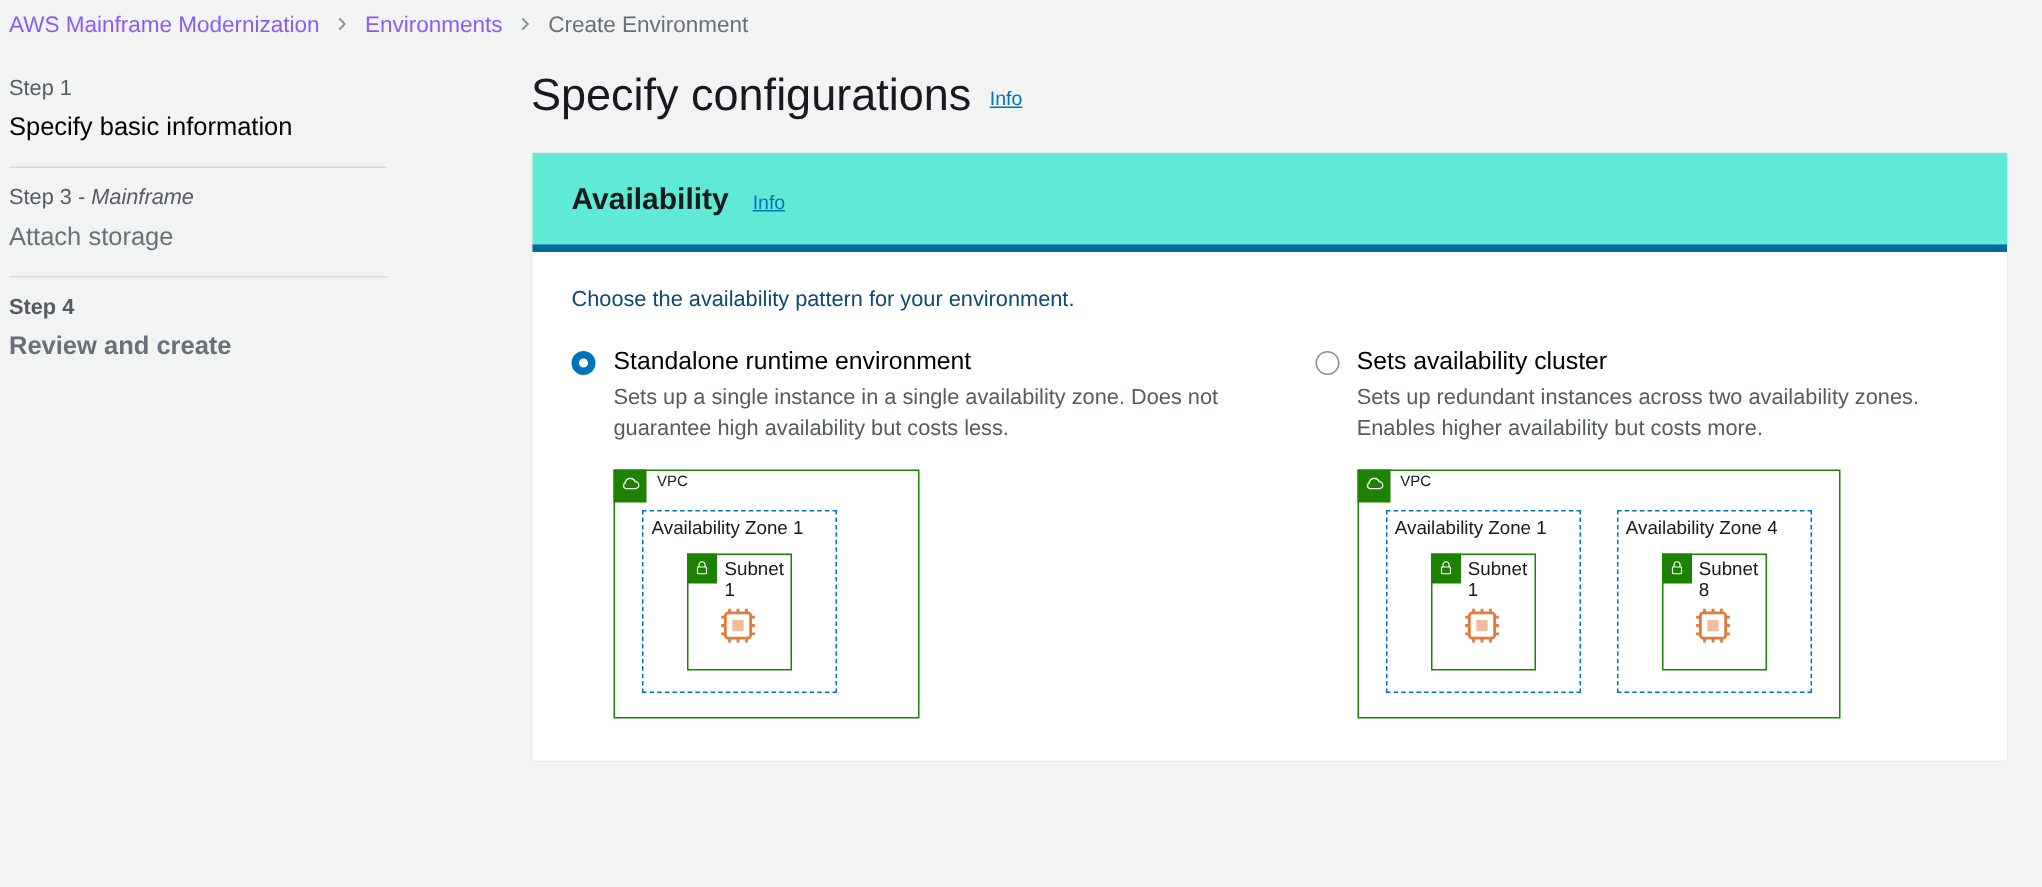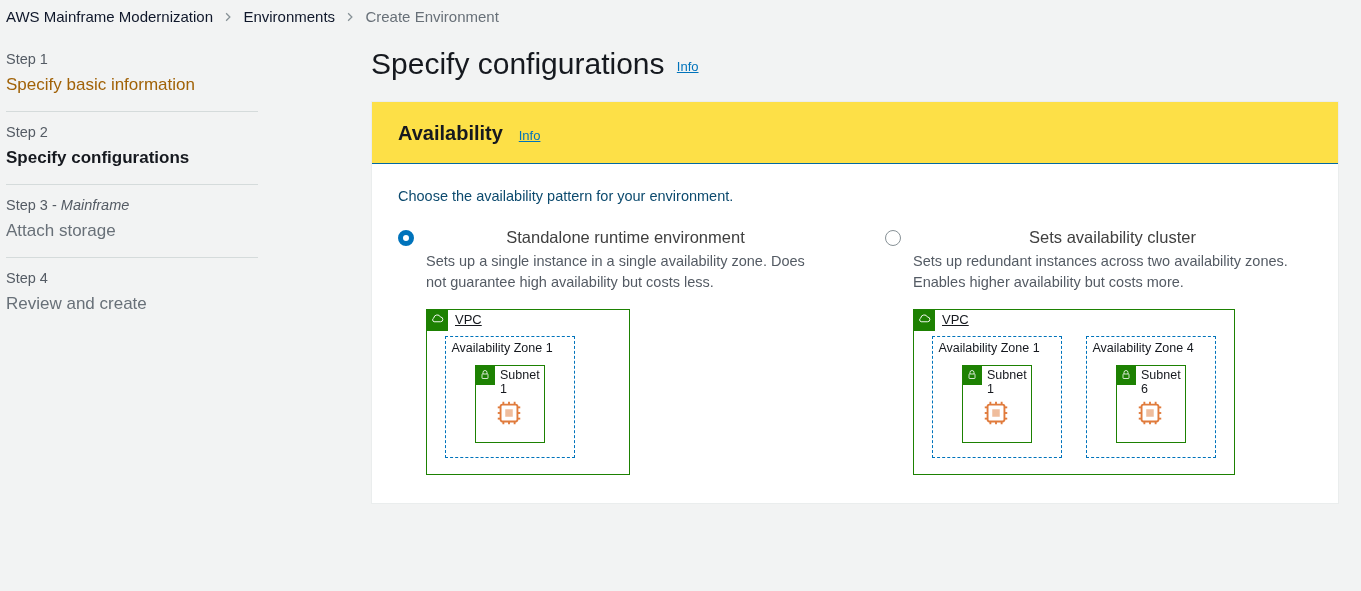--- a/index.html
+++ b/index.html
@@ -9,61 +9,61 @@
     color: #16191f;
     font-size: 14px;
     width: 1361px;
     height: 591px;
     overflow: hidden;
   }
   .breadcrumb {
     padding: 8px 6px 14px 6px;
     font-size: 15px;
   }
-  .breadcrumb a { color: #0f172a; text-decoration: none; }
+  .breadcrumb a { color: #8b5cf6; text-decoration: none; }
   .breadcrumb .sep { color: #687078; margin: 0 6px; display:inline-block; }
   .breadcrumb .current { color: #687078; }
-  .layout { display: flex; gap: 17px; }
+  .layout { display: flex; }
   .sidebar { width: 300px; padding: 0 0 0 6px; }
   .step { padding: 12px 0 16px 0; border-bottom: 1px solid #d5dbdb; width: 252px; }
-  .step:last-of-type { border-bottom: none; }
+  .step:last-of-type { border-bottom: none; font-weight: bold; }
   .step-label { color: #545b64; font-size: 14.5px; }
   .step-label .optional { font-style: italic; }
   .step-title { font-size: 17px; color: #687078; padding-top: 8px; }
-  .step-title.link { color: #a16207; }
+  .step-title.link { color: #000000; }
   .step-title.active { color: #16191f; font-weight: 700; }
   .main { flex: 1; padding: 0 22px 0 54px; }
   h1.page-title { font-size: 30px; font-weight: 400; color: #16191f; padding: 8px 0 20px; }
   h1.page-title .info { font-size: 13px; color: #0073bb; font-weight: 400; vertical-align: middle; margin-left: 4px; }
   .panel { background: #fff; border: 1px solid #eaeded; }
-  .panel-header { background: #fde047; border-bottom: 1px solid #0369a1; padding: 20px 26px 18px; }
+  .panel-header { background: #5eead4; border-bottom: 5px solid #0369a1; padding: 20px 26px 18px; }
   .panel-header h2 { font-size: 20px; font-weight: 700; display: inline-block; }
   .panel-header .info { font-size: 13px; color: #0073bb; font-weight: 400; margin-left: 12px; }
   .panel-body { padding: 24px 26px 28px; }
   .helper { color: #0c4a6e; font-size: 14.5px; margin-bottom: 24px; }
   .options { display: flex; gap: 60px; }
   .option { flex: 1; }
   .radio-row { display: flex; align-items: flex-start; gap: 12px; }
   .radio {
     width: 16px; height: 16px; border-radius: 50%;
     border: 1px solid #879196; margin-top: 2px; flex: 0 0 auto;
     position: relative;
   }
   .radio.selected { border: 5px solid #0073bb; }
-  .opt-title { font-size: 16.5px; color: #404040; text-align: center; }
+  .opt-title { font-size: 16.5px; color: #000000; }
   .opt-desc { font-size: 14.5px; color: #545b64; margin-top: 4px; line-height: 1.45; }
 
   .diagram { margin-top: 16px; margin-left: 28px; }
   .vpc-box { border: 1px solid #1d8102; position: relative; padding: 26px 18px 16px 18px; display: inline-block; min-width: 204px; }
   .vpc-badge {
     position: absolute; top: -1px; left: -1px; width: 22px; height: 22px;
     background: #1d8102; display:flex; align-items:center; justify-content:center;
   }
   .vpc-badge svg { width: 14px; height: 14px; }
-  .vpc-label { position: absolute; top: 2px; left: 28px; font-size: 13px; color: #16191f; text-decoration: underline; }
+  .vpc-label { position: absolute; top: 2px; left: 28px; font-size: 10px; color: #16191f; }
   .az-row { display: flex; gap: 24px; }
   .az-box {
     border: 1px dashed #0073bb; padding: 22px 22px 14px 22px; position: relative;
     display:flex; flex-direction:column; align-items:center; min-width:130px;
   }
   .az-label { position: absolute; top: 4px; left: 0; right: 16px; text-align:center; font-size: 12.5px; color: #16191f; }
   .subnet-box {
     border: 1px solid #1d8102; padding: 26px 20px 14px 18px; position: relative; margin-top: 6px;
     display:flex; flex-direction:column; align-items:flex-start;
   }
@@ -95,24 +95,20 @@
       </svg>
   </span>
   <span class="current">Create Environment</span>
 </div>
 
 <div class="layout">
   <nav class="sidebar">
     <div class="step">
       <div class="step-label">Step 1</div>
       <div class="step-title link">Specify basic information</div>
-    </div>
-    <div class="step">
-      <div class="step-label">Step 2</div>
-      <div class="step-title active">Specify configurations</div>
     </div>
     <div class="step">
       <div class="step-label">
         <span>Step 3 - </span><span class="optional">Mainframe</span>
       </div>
       <div class="step-title">Attach storage</div>
     </div>
     <div class="step">
       <div class="step-label">Step 4</div>
       <div class="step-title">Review and create</div>
@@ -240,21 +236,21 @@
                   </div>
                   <div class="az-box">
                     <div class="az-label">Availability Zone 4</div>
                     <div class="subnet-box">
                       <div class="subnet-badge">
                         <svg viewBox="0 0 24 24">
                             <rect x="6" y="10" width="12" height="9" rx="1" fill="none" stroke="#fff" stroke-width="1.6"></rect>
                             <path d="M8 10V7a4 4 0 0 1 8 0v3" fill="none" stroke="#fff" stroke-width="1.6"></path>
                           </svg>
                       </div>
-                      <div class="subnet-label">Subnet 6</div>
+                      <div class="subnet-label">Subnet 8</div>
                       <div class="chip">
                         <svg viewBox="0 0 32 32">
                             <rect x="7" y="7" width="18" height="18" rx="2" fill="none" stroke="#e07b3c" stroke-width="2"></rect>
                             <rect x="12" y="12" width="8" height="8" fill="#e07b3c" opacity="0.5"></rect>
                             <g stroke="#e07b3c" stroke-width="2">
                               <line x1="10" y1="4" x2="10" y2="7"></line>
                               <line x1="16" y1="4" x2="16" y2="7"></line>
                               <line x1="22" y1="4" x2="22" y2="7"></line>
                               <line x1="10" y1="25" x2="10" y2="28"></line>
                               <line x1="16" y1="25" x2="16" y2="28"></line>

